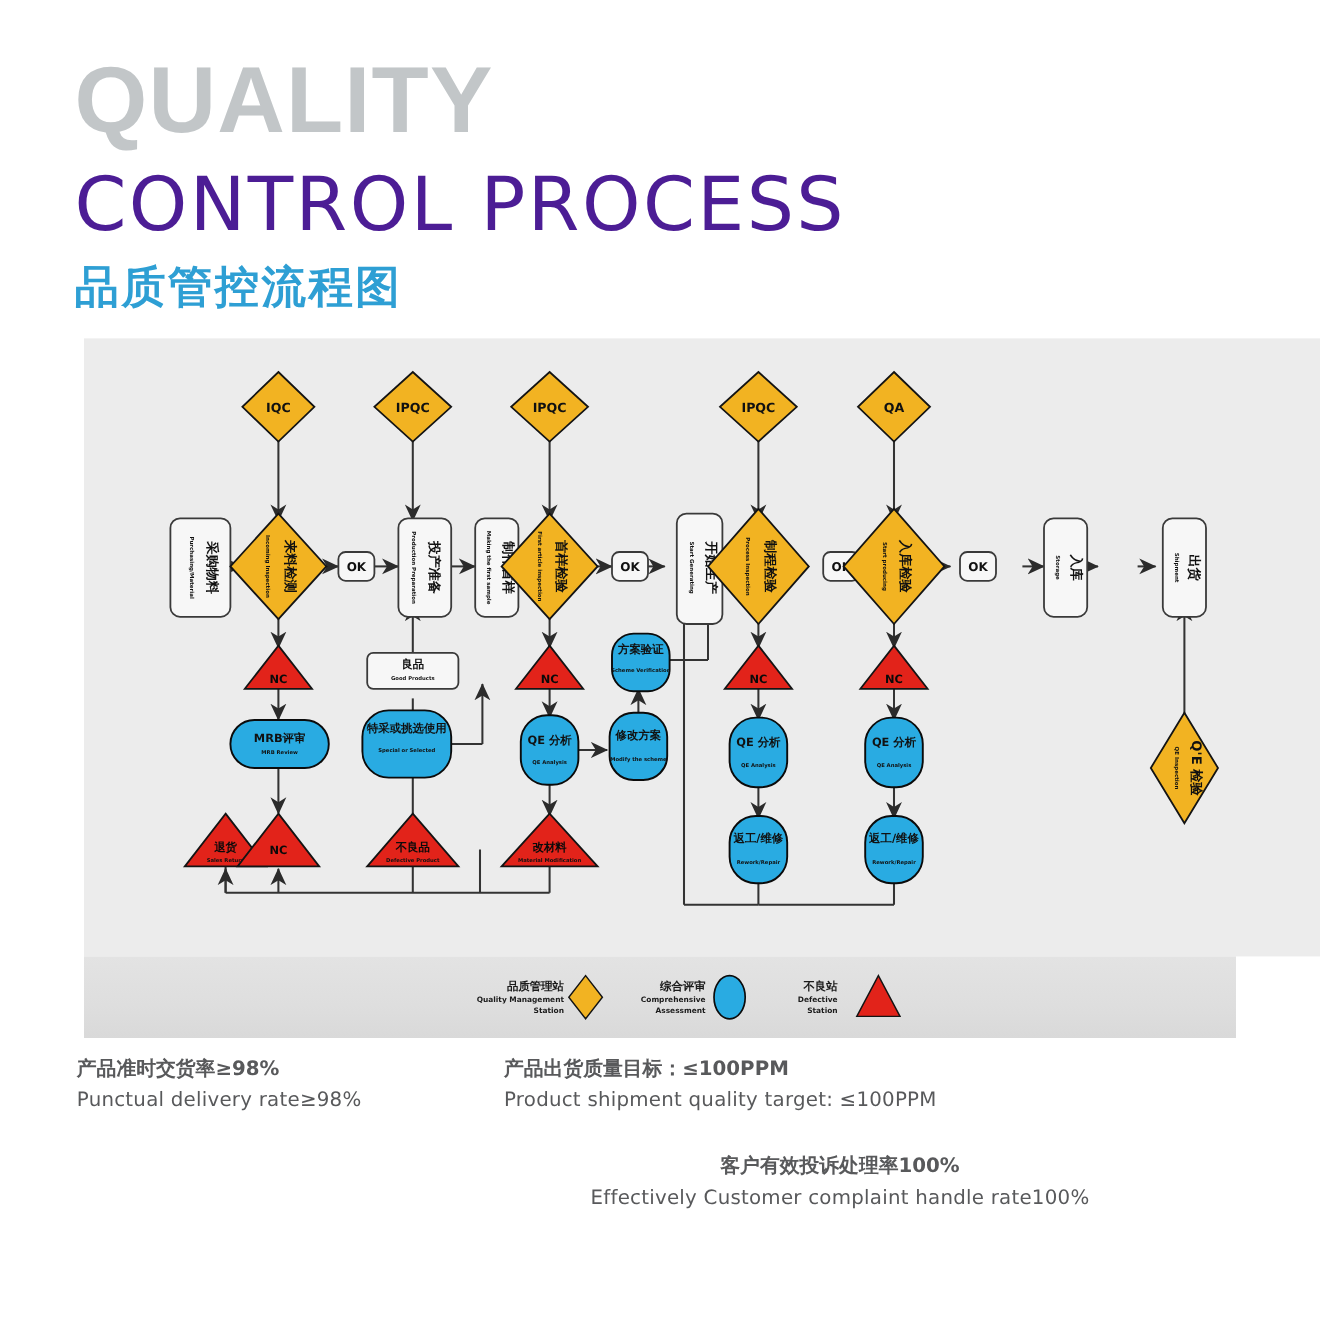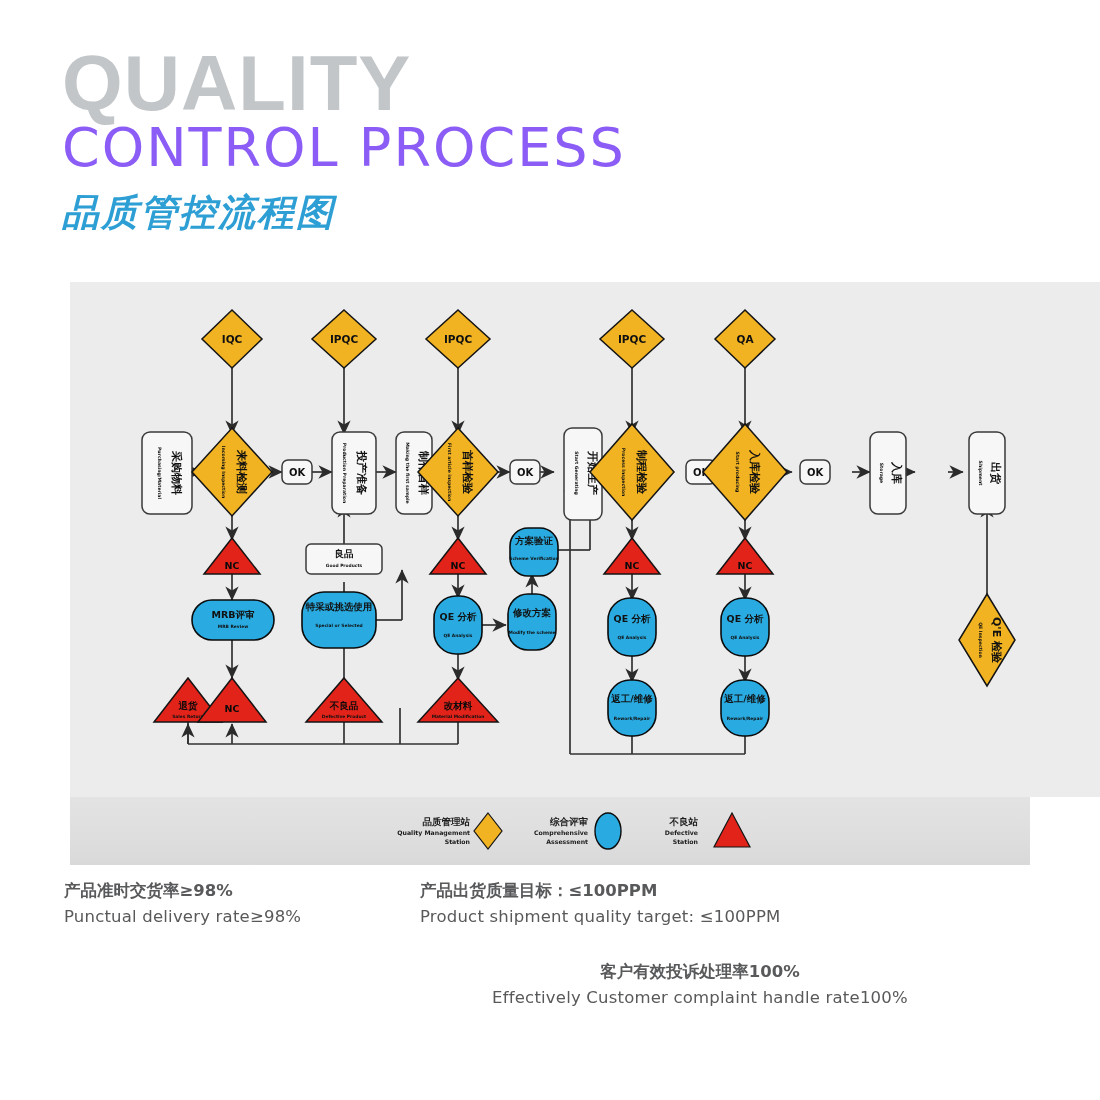--- a/index.html
+++ b/index.html
@@ -12,26 +12,26 @@
   }
   
   #header{position:absolute;left:62px;top:48px;width:1000px;}
   .t-quality{
     font-family:Liberation Sans, sans-serif;
     font-size:78px;font-weight:bold;color:#c2c6c8;
     letter-spacing:1px;line-height:0.92;
   }
   .t-control{
     font-family:"DejaVu Sans","Liberation Sans",sans-serif;
-    font-size:54px;font-weight:normal;color:#8b5cf6;
-    letter-spacing:2px;line-height:1.05;margin-top:0;
+    font-size:62px;font-weight:normal;color:#4c1d95;
+    letter-spacing:2px;line-height:1.05;margin-top:18px;
   }
   .t-cn{
     font-size:37px;font-weight:bold;color:#2e9fd4;
-    letter-spacing:2px;margin-top:12px;font-style:italic;
+    letter-spacing:2px;margin-top:12px;
   }
   
   #panel{
     position:absolute;left:70px;top:282px;width:1064px;height:515px;
     background:#ececec;
   }
   #legendband{
     position:absolute;left:70px;top:797px;width:960px;height:68px;
     background:linear-gradient(180deg,#e3e3e3 0%,#dedede 60%,#d9d9d9 100%);
     text-align:center;

